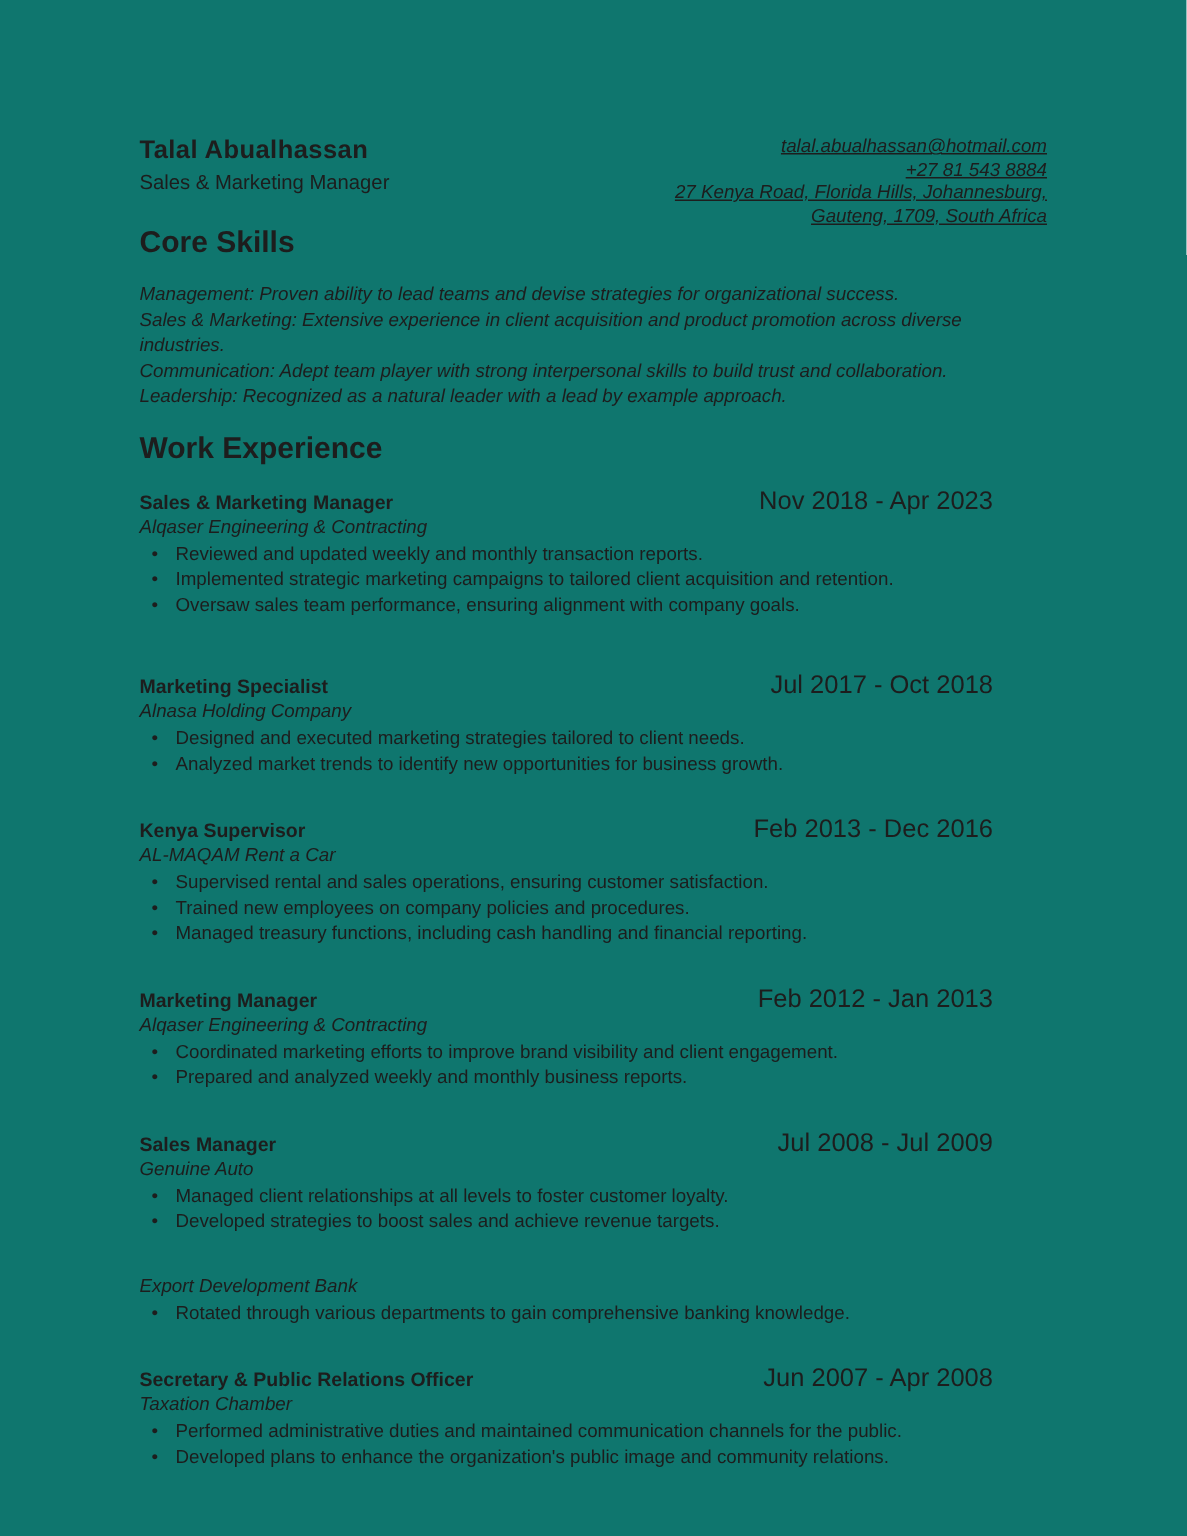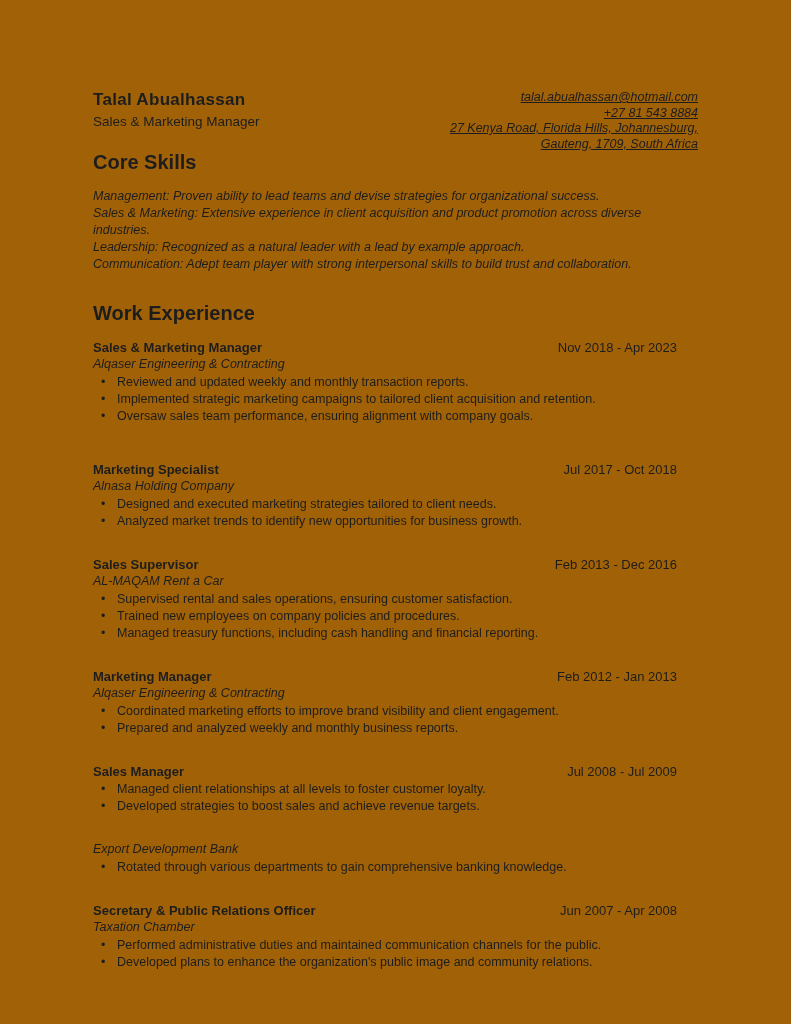--- a/index.html
+++ b/index.html
@@ -5,21 +5,21 @@
   html, body {
     margin: 0;
     padding: 0;
     background: #ffffff;
   }
   .page {
     position: relative;
     width: 791px;
     height: 1024px;
     margin: 0 auto;
-    background: #a16207;
+    background: #0f766e;
     box-sizing: border-box;
     padding: 90px 93px 40px 93px;
     font-family: "Liberation Sans", "DejaVu Sans", sans-serif;
     color: #1d1d1d;
     overflow: hidden;
   }
 
   
   .header {
     display: flex;
@@ -46,21 +46,21 @@
     text-decoration: underline;
   }
 
   
   .section-heading {
     font-size: 20px;
     font-weight: bold;
     line-height: 17px;
   }
   .core-skills-heading { margin-top: 2px; margin-bottom: 17px; }
-  .work-heading { margin-top: 32px; margin-bottom: 17px; }
+  .work-heading { margin-top: 18px; margin-bottom: 17px; }
 
   .skills {
     font-size: 12.5px;
     line-height: 17px;
     font-style: italic;
   }
   .skill-item { margin: 0; }
 
   
   .job { margin-bottom: 26px; }
@@ -69,22 +69,22 @@
     display: flex;
     justify-content: space-between;
     align-items: baseline;
     line-height: 17px;
   }
   .job-title {
     font-size: 13px;
     font-weight: bold;
   }
   .job-dates {
-    font-size: 13px;
-    margin-right: 21px;
+    font-size: 17px;
+    margin-right: 36px;
     white-space: nowrap;
   }
   .job-company {
     font-size: 12.5px;
     font-style: italic;
     line-height: 17px;
   }
   ul.bullets {
     list-style: none;
     margin: 1px 0 0 0;
@@ -119,22 +119,22 @@
       <div>27 Kenya Road, Florida Hills, Johannesburg,</div>
       <div>Gauteng, 1709, South Africa</div>
     </div>
   </div>
 
   <div class="section-heading core-skills-heading">Core Skills</div>
 
   <div class="skills">
     <p class="skill-item">Management: Proven ability to lead teams and devise strategies for organizational success.</p>
     <p class="skill-item">Sales &amp; Marketing: Extensive experience in client acquisition and product promotion across diverse industries.</p>
+    <p class="skill-item">Communication: Adept team player with strong interpersonal skills to build trust and collaboration.</p>
     <p class="skill-item">Leadership: Recognized as a natural leader with a lead by example approach.</p>
-    <p class="skill-item">Communication: Adept team player with strong interpersonal skills to build trust and collaboration.</p>
   </div>
 
   <div class="section-heading work-heading">Work Experience</div>
 
   <div>
 
     <div class="job first">
       <div class="job-head">
         <span class="job-title">Sales &amp; Marketing Manager</span>
         <span class="job-dates">Nov 2018 - Apr 2023</span>
@@ -154,21 +154,21 @@
       </div>
       <div class="job-company">Alnasa Holding Company</div>
       <ul class="bullets">
         <li>Designed and executed marketing strategies tailored to client needs.</li>
         <li>Analyzed market trends to identify new opportunities for business growth.</li>
       </ul>
     </div>
 
     <div class="job">
       <div class="job-head">
-        <span class="job-title">Sales Supervisor</span>
+        <span class="job-title">Kenya Supervisor</span>
         <span class="job-dates">Feb 2013 - Dec 2016</span>
       </div>
       <div class="job-company">AL-MAQAM Rent a Car</div>
       <ul class="bullets">
         <li>Supervised rental and sales operations, ensuring customer satisfaction.</li>
         <li>Trained new employees on company policies and procedures.</li>
         <li>Managed treasury functions, including cash handling and financial reporting.</li>
       </ul>
     </div>
 
@@ -182,20 +182,21 @@
         <li>Coordinated marketing efforts to improve brand visibility and client engagement.</li>
         <li>Prepared and analyzed weekly and monthly business reports.</li>
       </ul>
     </div>
 
     <div class="job">
       <div class="job-head">
         <span class="job-title">Sales Manager</span>
         <span class="job-dates">Jul 2008 - Jul 2009</span>
       </div>
+      <div class="job-company">Genuine Auto</div>
       <ul class="bullets">
         <li>Managed client relationships at all levels to foster customer loyalty.</li>
         <li>Developed strategies to boost sales and achieve revenue targets.</li>
       </ul>
     </div>
 
     <div class="job">
       <div class="job-company">Export Development Bank</div>
       <ul class="bullets">
         <li>Rotated through various departments to gain comprehensive banking knowledge.</li>

